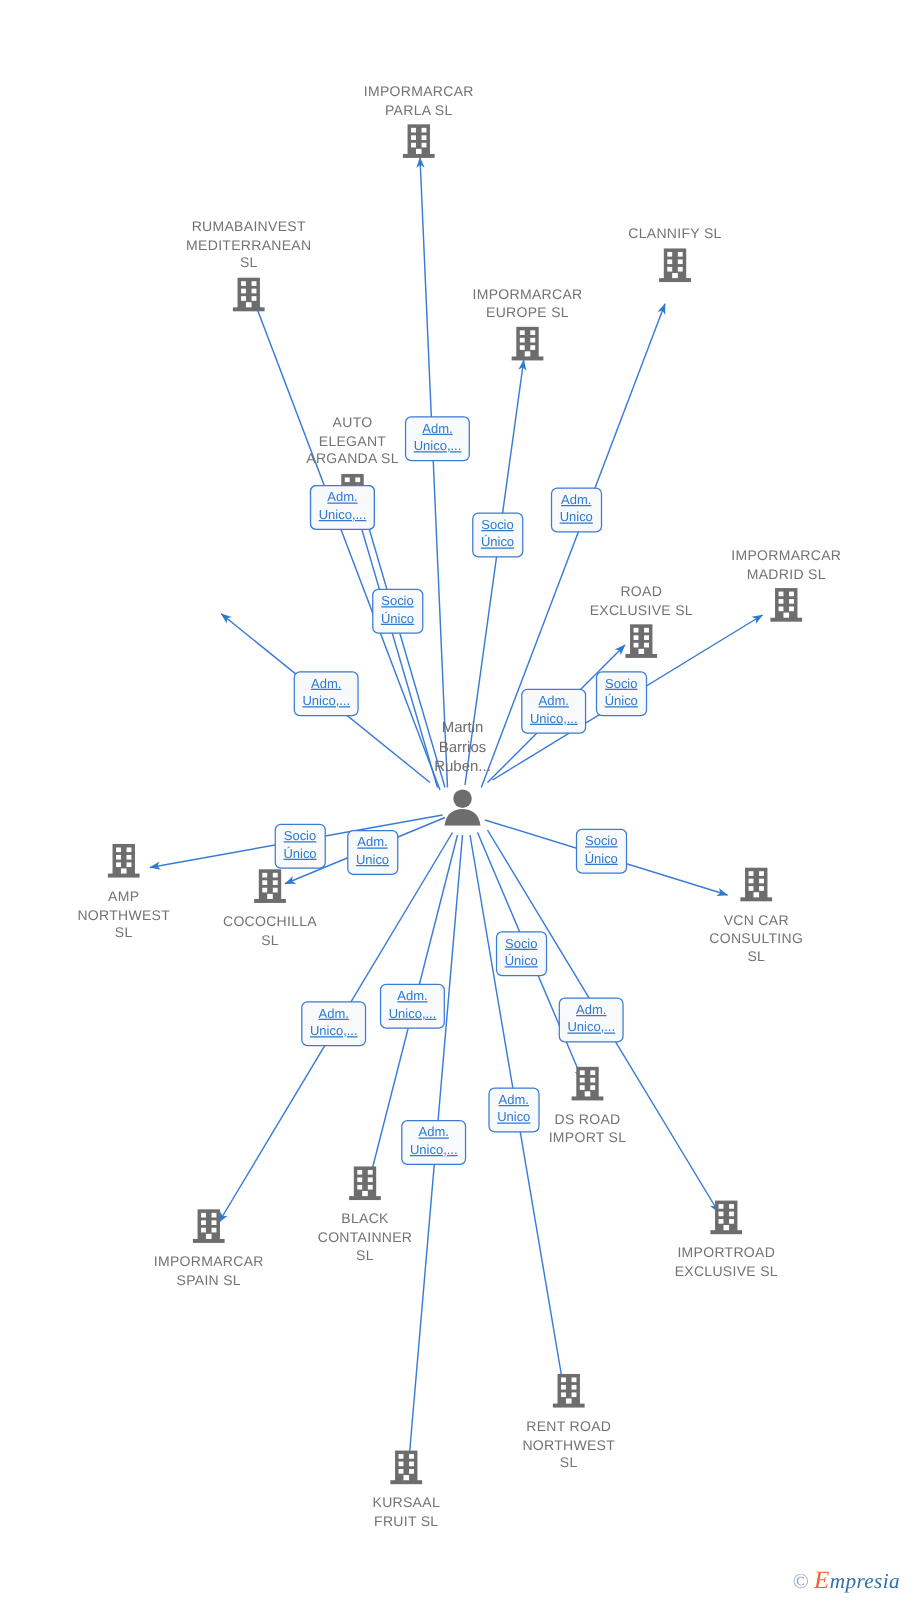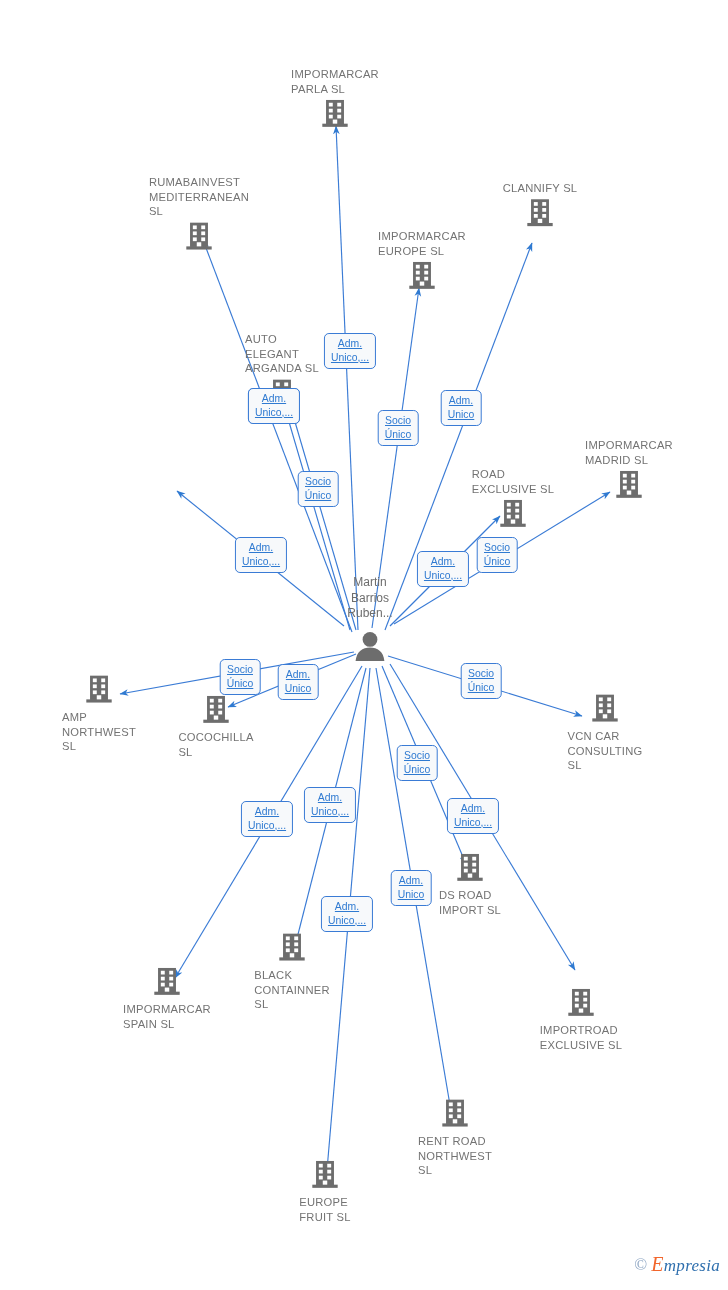--- a/index.html
+++ b/index.html
@@ -5,21 +5,21 @@
   html,body{margin:0;padding:0;background:#ffffff;}
   body{width:728px;height:1290px;position:relative;overflow:hidden;
        font-family:"Liberation Sans","DejaVu Sans",sans-serif;}
   #canvas{position:absolute;left:0;top:0;width:728px;height:1290px;}
   svg#edges{position:absolute;left:0;top:0;width:728px;height:1290px;pointer-events:none;}
 
   .node{position:absolute;transform:translate(-50%,-50%);
         display:flex;flex-direction:column;align-items:center;
         width:130px;cursor:pointer;}
   .node .cap{font-size:11.2px;line-height:14.6px;color:#737373;
-             letter-spacing:.25px;white-space:pre-line;}
+             text-align:center;letter-spacing:.25px;white-space:pre-line;}
   .node .cap.below{margin-top:2px;}
   .node .cap.above{margin-bottom:2px;}
   .ico{display:block;}
 
   .badge{position:absolute;transform:translate(-50%,-50%);
          border:1px solid #3a7bd5;border-radius:5px;
          background:#f7f9fb;color:#2f7ad1;font-size:10.4px;
          line-height:13.5px;text-align:center;padding:3px 6px 4px;
          white-space:pre-line;cursor:pointer;box-sizing:border-box;text-decoration:underline;}
 
@@ -300,21 +300,21 @@
               <rect x="17.4" y="11" width="4.2" height="4"></rect>
               <rect x="8.4" y="17.4" width="4.2" height="4"></rect>
               <rect x="17.4" y="17.4" width="4.2" height="4"></rect>
               <rect x="12.6" y="22.6" width="4.8" height="4.4"></rect>
             </g>
           </svg></span>
         <span class="cap below">BLACK
 CONTAINNER
 SL</span>
       </div>
-      <div class="node" style="left: 581px; top: 1020px;">
+      <div class="node" style="left: 581px; top: 992px;">
         <span class="ico"><svg width="28" height="30" viewBox="0 0 30 32">
             <rect x="5.4" y="1.6" width="19.2" height="26" fill="#6d6d6d"></rect>
             <rect x="1.4" y="27" width="27.2" height="3.4" fill="#6d6d6d"></rect>
             <g fill="#ffffff">
               <rect x="8.4" y="4.6" width="4.2" height="4"></rect>
               <rect x="17.4" y="4.6" width="4.2" height="4"></rect>
               <rect x="8.4" y="11" width="4.2" height="4"></rect>
               <rect x="17.4" y="11" width="4.2" height="4"></rect>
               <rect x="8.4" y="17.4" width="4.2" height="4"></rect>
               <rect x="17.4" y="17.4" width="4.2" height="4"></rect>
@@ -349,21 +349,21 @@
             <g fill="#ffffff">
               <rect x="8.4" y="4.6" width="4.2" height="4"></rect>
               <rect x="17.4" y="4.6" width="4.2" height="4"></rect>
               <rect x="8.4" y="11" width="4.2" height="4"></rect>
               <rect x="17.4" y="11" width="4.2" height="4"></rect>
               <rect x="8.4" y="17.4" width="4.2" height="4"></rect>
               <rect x="17.4" y="17.4" width="4.2" height="4"></rect>
               <rect x="12.6" y="22.6" width="4.8" height="4.4"></rect>
             </g>
           </svg></span>
-        <span class="cap below">EUROPE
+        <span class="cap below">KURSAAL
 FRUIT  SL</span>
       </div>
     </div>
   <div id="badges-layer">
       <div class="badge" style="left: 350px; top: 351px;">Adm.
 Unico,...</div>
       <div class="badge" style="left: 274px; top: 406px;">Adm.
 Unico,...</div>
       <div class="badge" style="left: 398px; top: 428px;">Socio
 Único</div>

